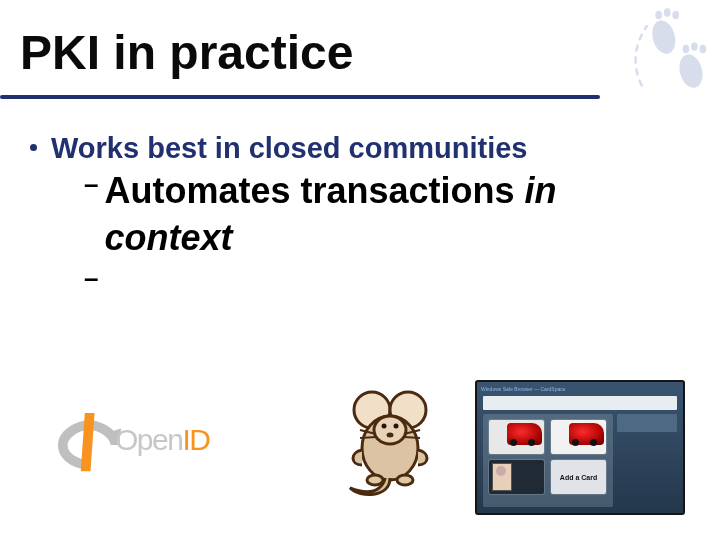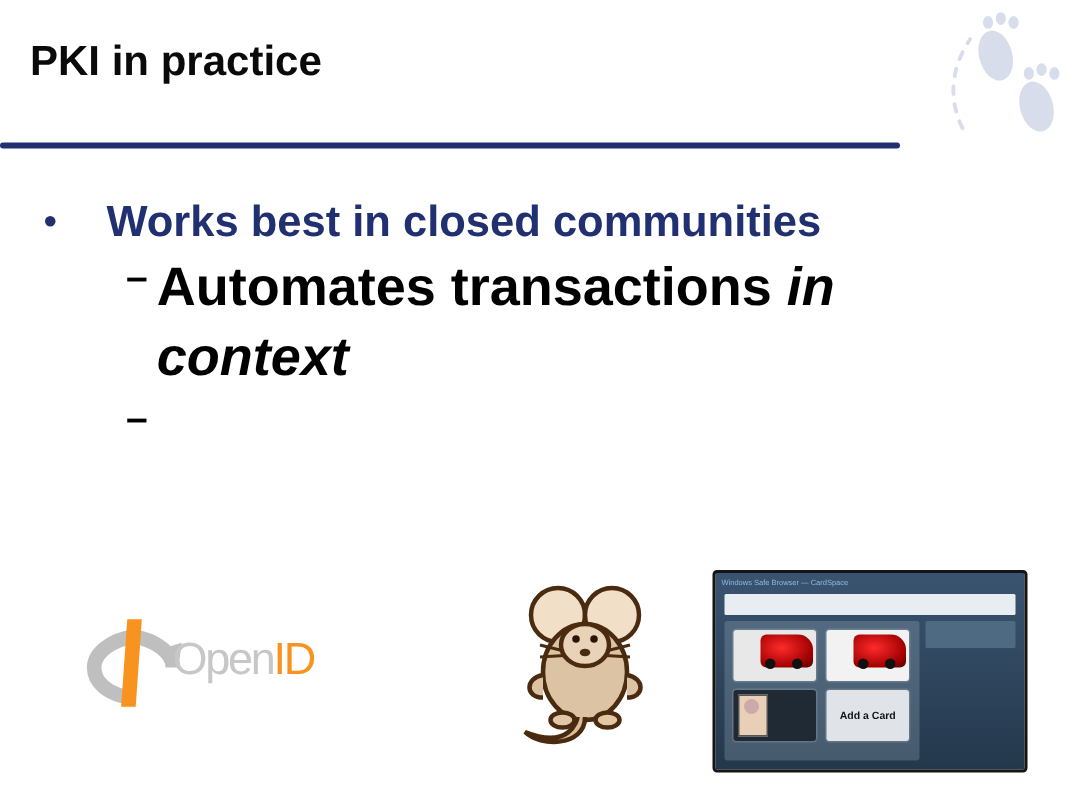--- a/index.html
+++ b/index.html
@@ -22,21 +22,21 @@
     top: 4px;
     right: 12px;
     width: 85px;
     height: 95px;
     opacity: 0.55;
   }
   .title {
     position: absolute;
     left: 20px;
     top: 25px;
-    font-size: 28px;
+    font-size: 48px;
     font-weight: bold;
     color: #0a0a0a;
   }
   .rule {
     position: absolute;
     left: 0;
     top: 95px;
     width: 600px;
     height: 4px;
     background: #203070;
@@ -45,21 +45,20 @@
   .body {
     position: absolute;
     top: 130px;
     left: 30px;
     right: 30px;
   }
   .bullet {
     display: flex;
     align-items: flex-start;
     margin-bottom: 2px;
-    gap: 20px;
   }
   .dot {
     width: 7px;
     height: 7px;
     border-radius: 50%;
     background: #203070;
     margin-top: 14px;
     margin-right: 14px;
     flex-shrink: 0;
   }

